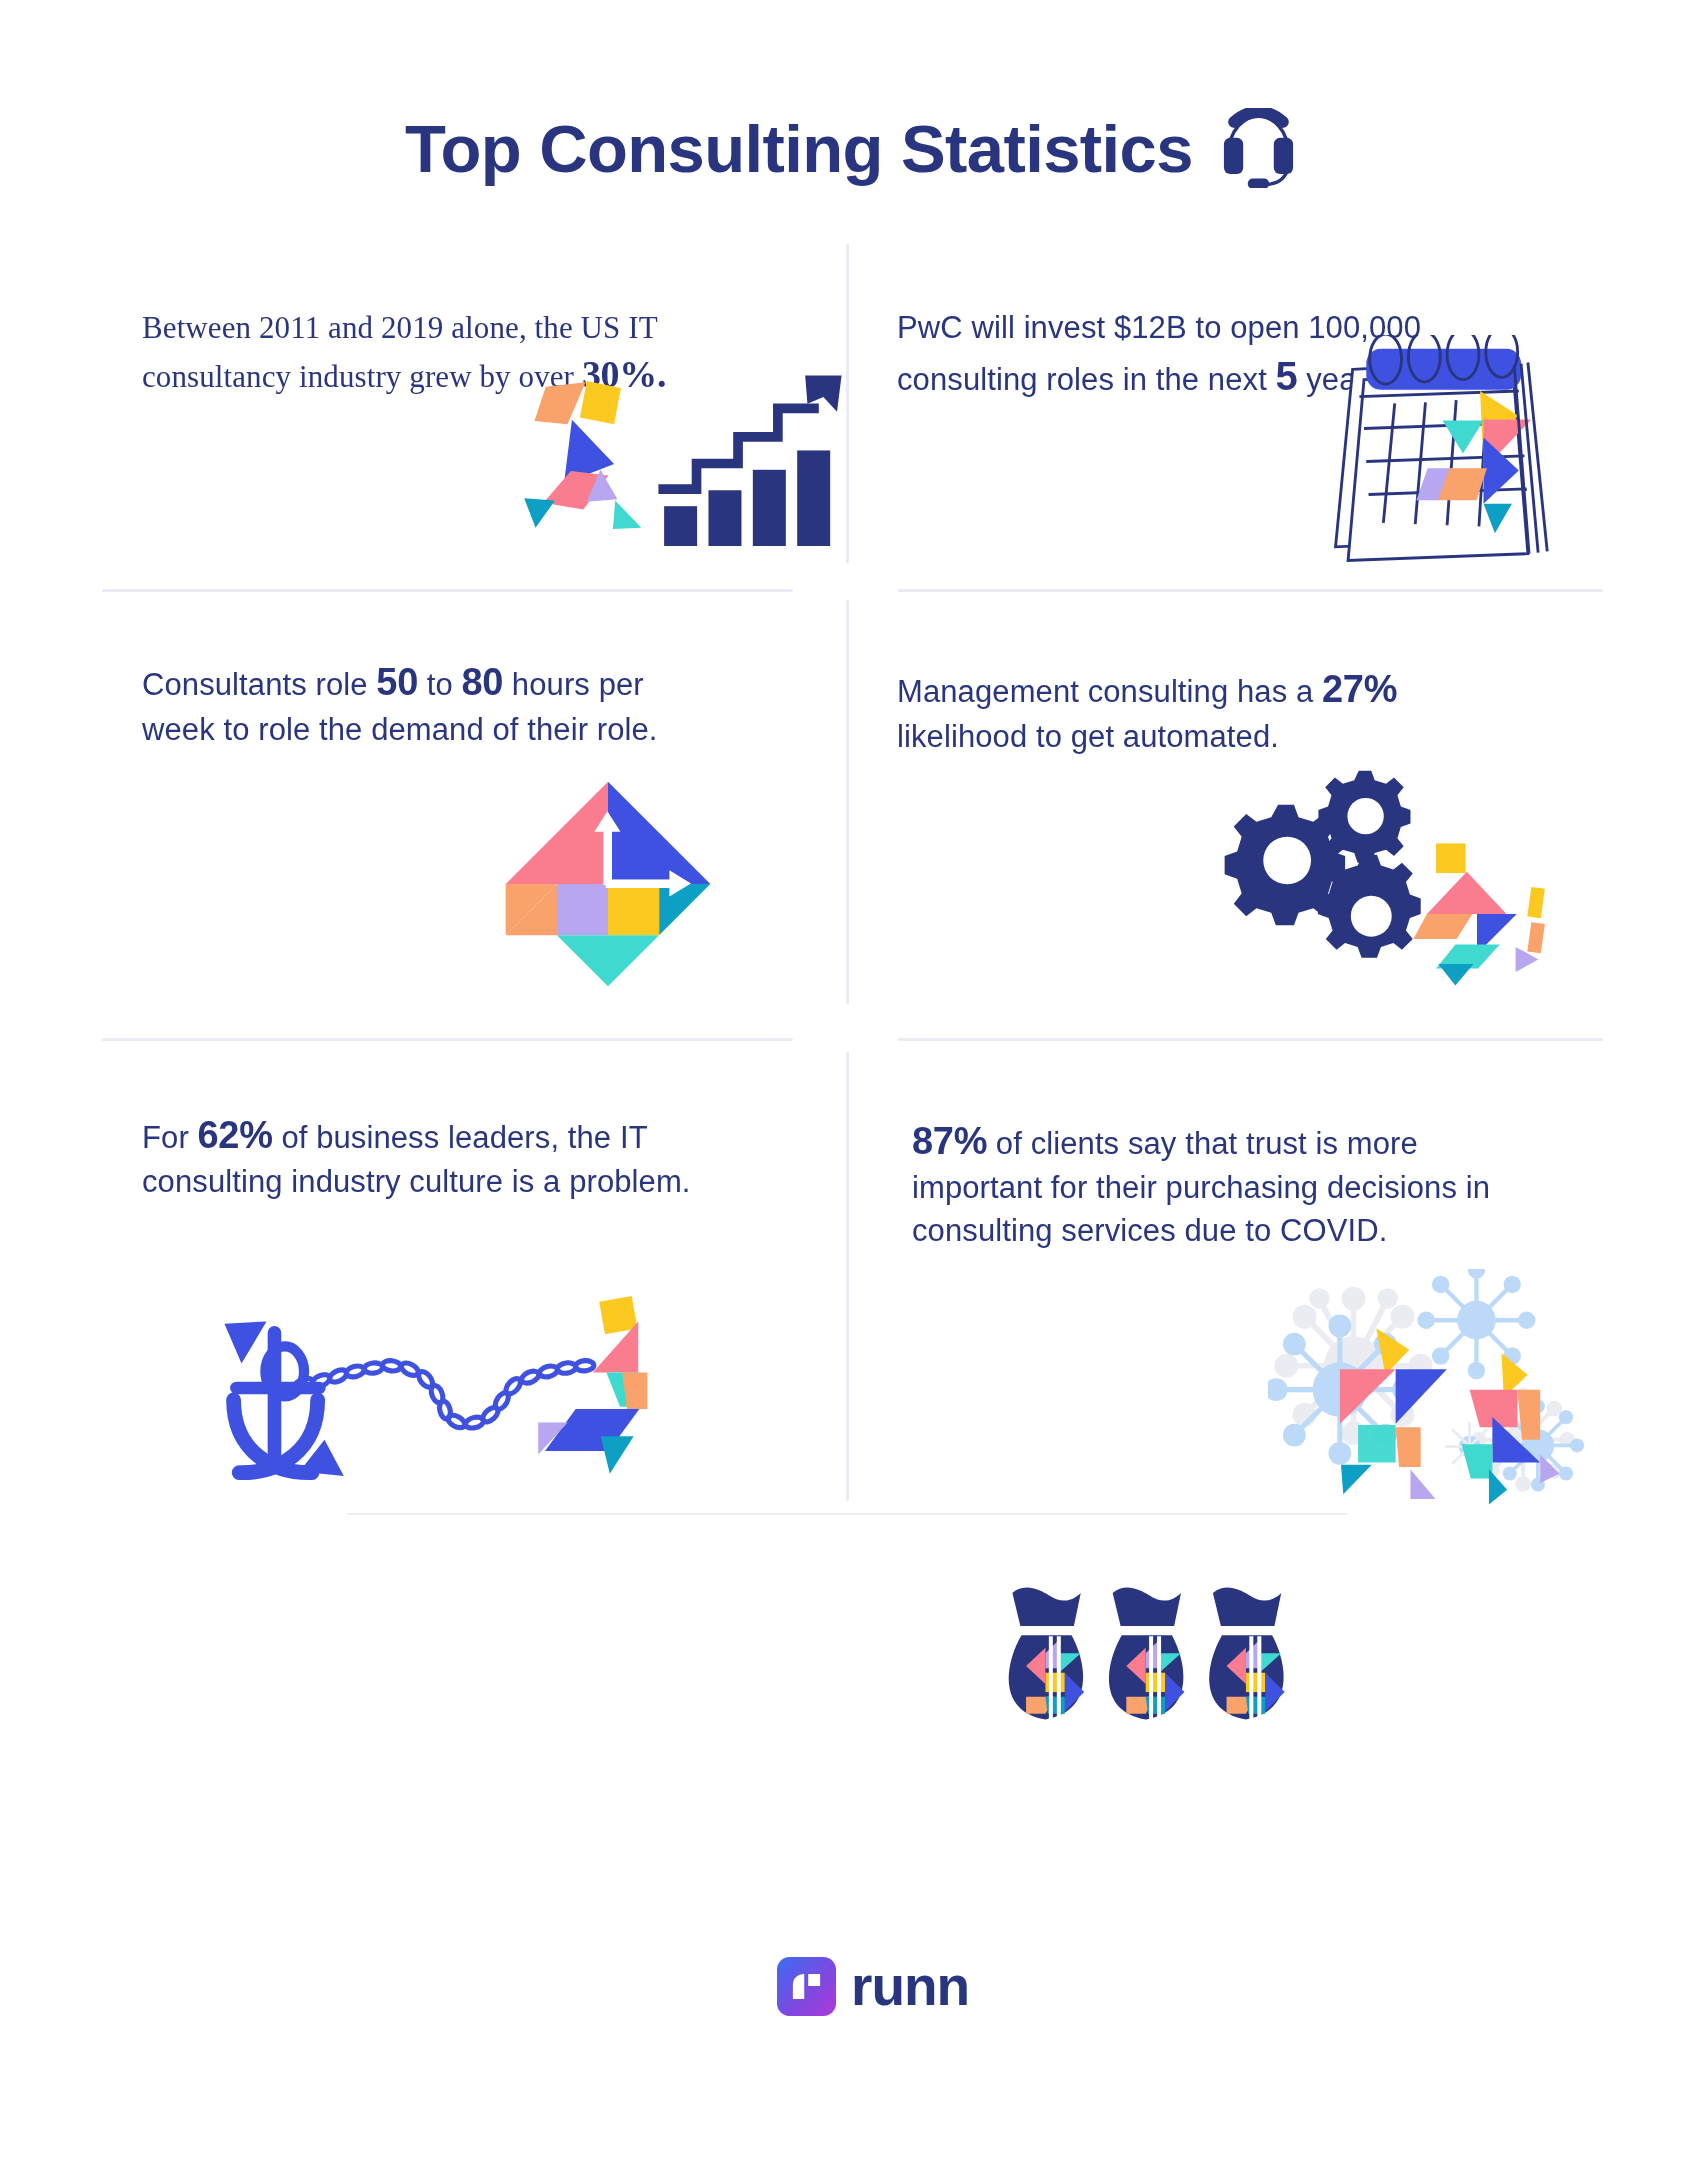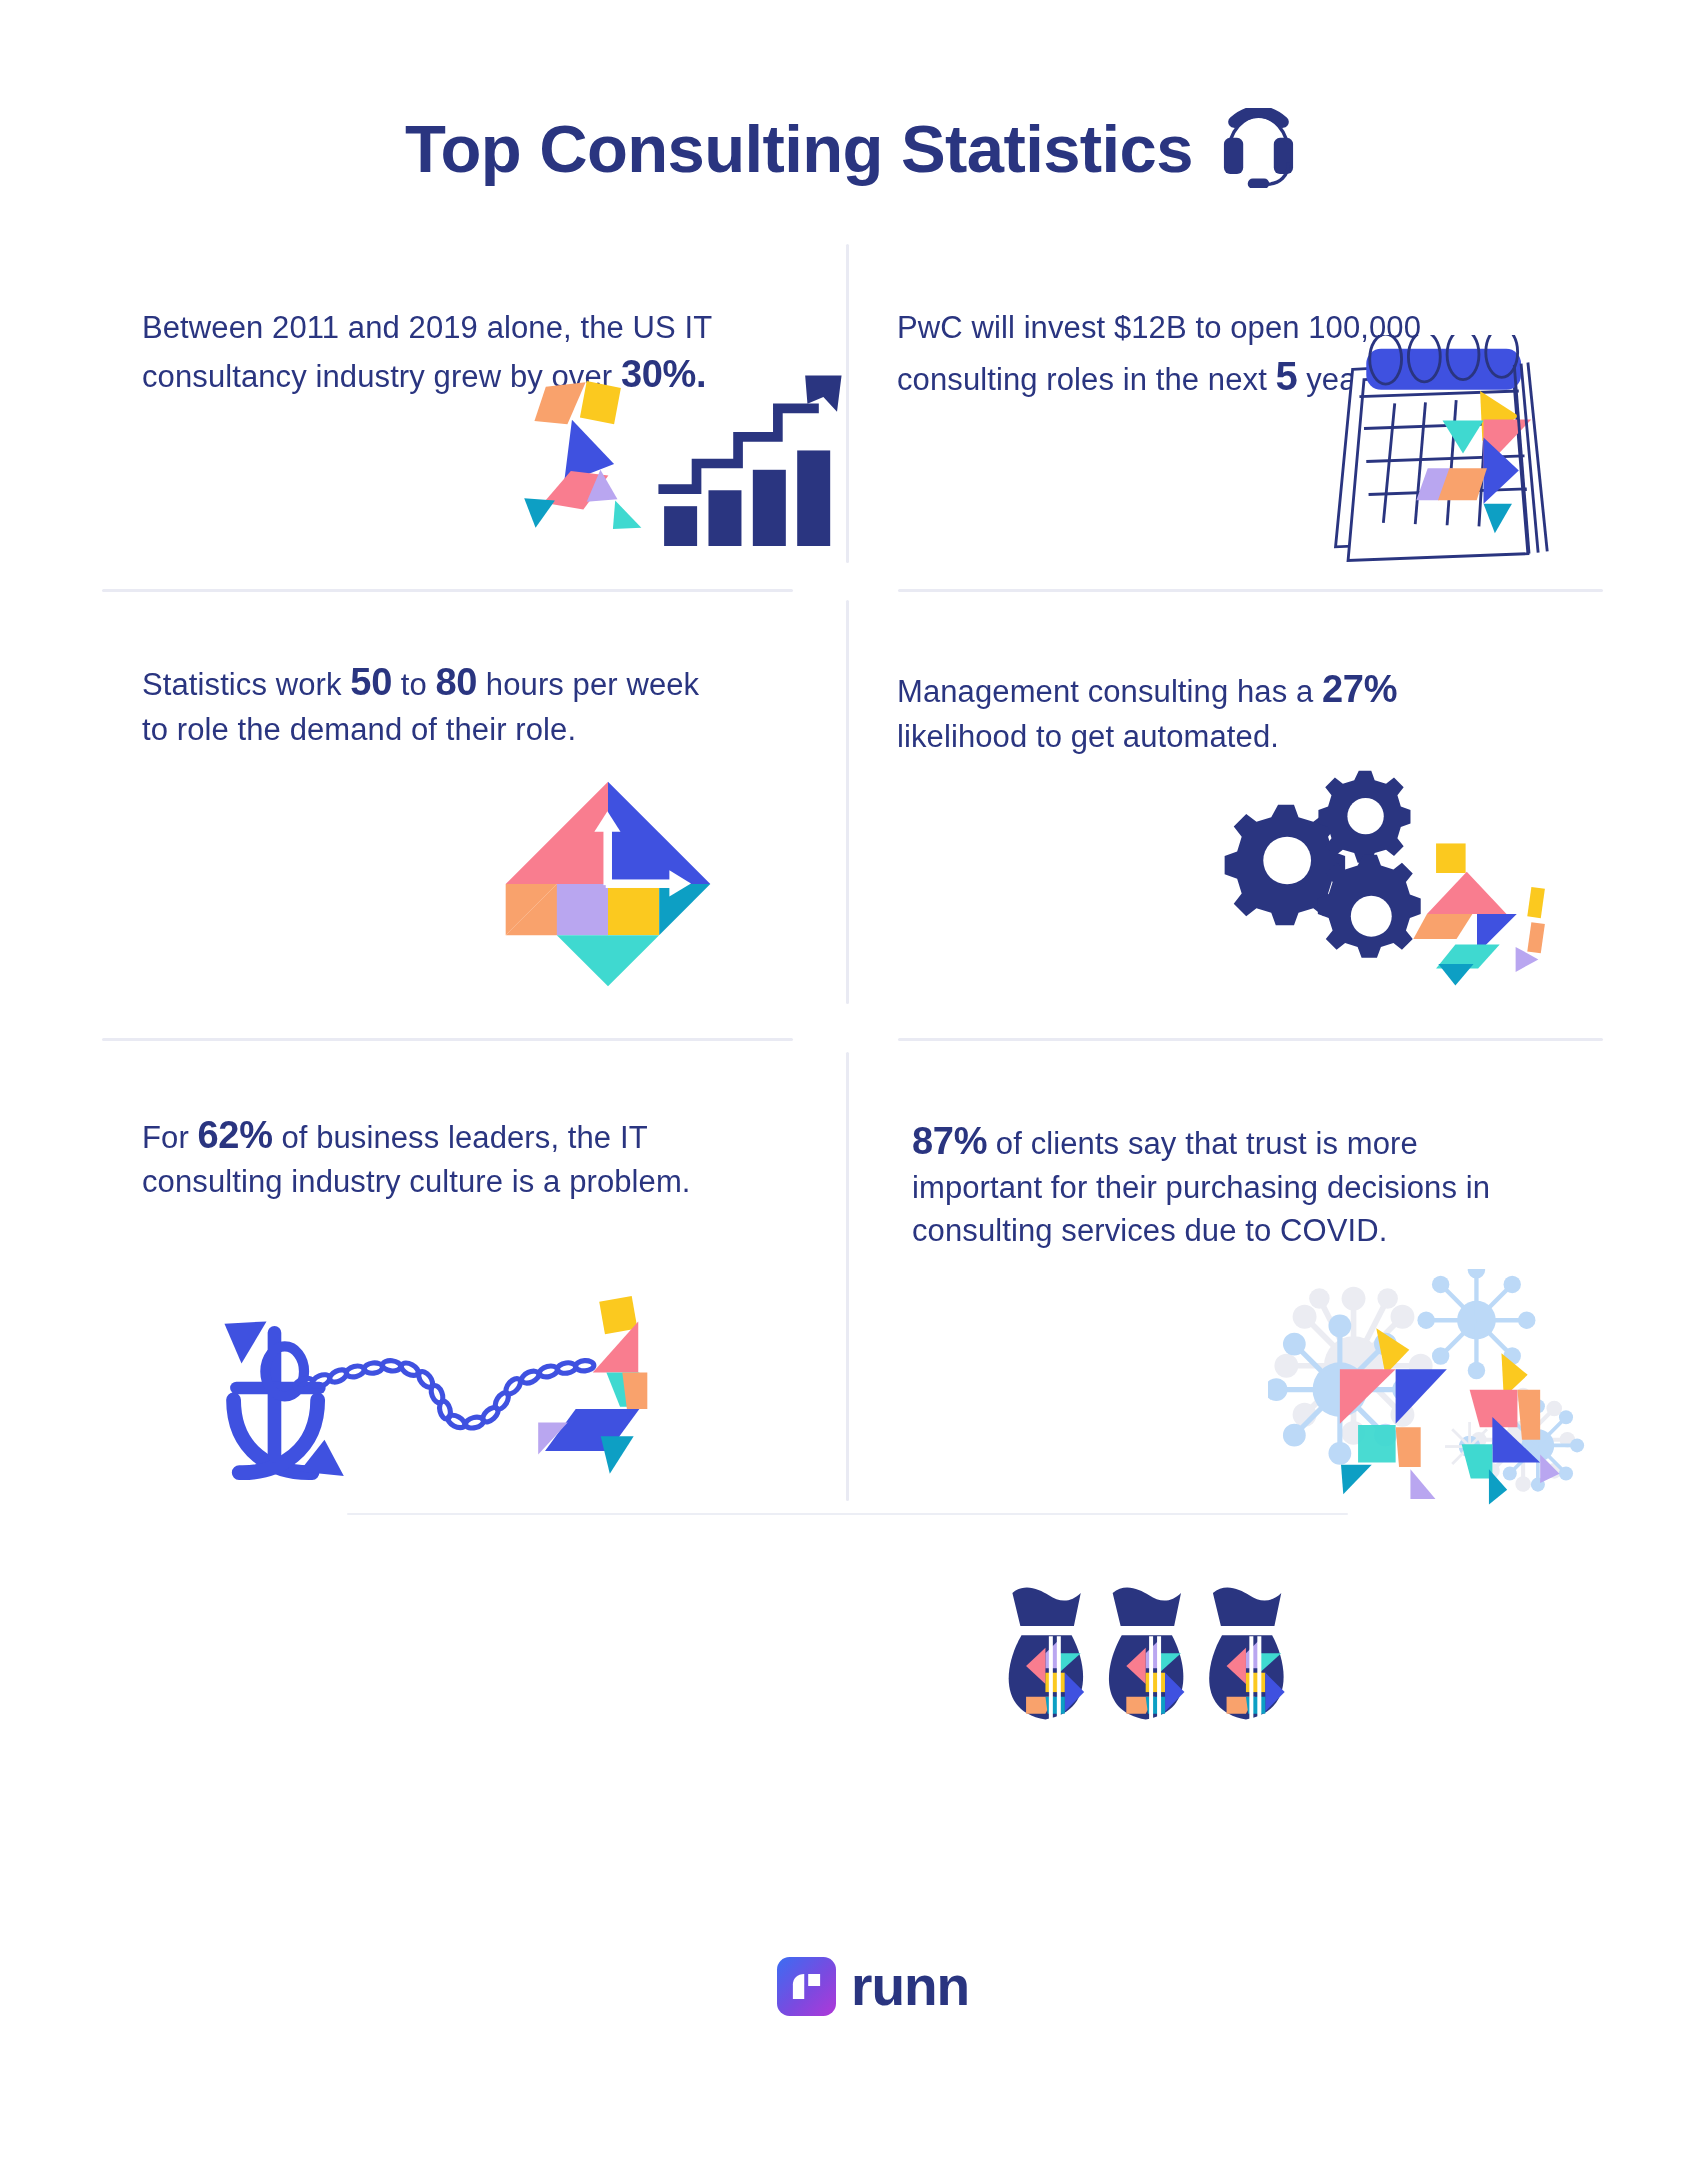--- a/index.html
+++ b/index.html
@@ -104,21 +104,21 @@
       <rect x="56" y="124" width="38" height="18" rx="9" fill="#2a3580"></rect>
     </svg>
   </div>
 
   <div class="grid">
 
     <div class="row row1">
       <div class="vdiv"></div>
 
       <div class="cell left">
-        <div class="stat-text" style="position:absolute;top:57px;left:40px;width:637px;">
+        <div class="stat-text" style="position:absolute;top:57px;left:40px;width:637px;font-family:Liberation Serif, serif;">
           <span>Between 2011 and 2019 alone, the US IT consultancy industry grew by over </span><b>30%.</b>
         </div>
 
         <svg class="illus" style="top:114px;left:421px;" width="330" height="182" viewBox="0 0 580 320">
 
           <polygon points="40,40 110,32 78,106 20,100" fill="#f9a26c"></polygon>
           <polygon points="112,30 172,42 160,106 100,94" fill="#fbc91f"></polygon>
           <polygon points="86,98 160,176 72,210" fill="#3f51e0"></polygon>
           <polygon points="84,188 150,196 106,256 36,244" fill="#f97d8f"></polygon>
           <polygon points="136,186 166,238 112,242" fill="#b9a6f0"></polygon>
@@ -178,21 +178,21 @@
     </div>
 
     <div class="hdiv l" style="top:339px;"></div>
     <div class="hdiv r" style="top:339px;"></div>
 
     <div class="row row2" style="margin-top:3.4px;">
       <div class="vdiv"></div>
 
       <div class="cell left">
         <div class="stat-text" style="position:absolute;top:63px;left:40px;width:569px;">
-          <span>Statistics work </span><b>50</b><span> to </span><b>80</b><span> hours per week to role the demand of their role.</span>
+          <span>Consultants role </span><b>50</b><span> to </span><b>80</b><span> hours per week to role the demand of their role.</span>
         </div>
         <svg class="illus" style="top:182px;left:398px;" width="216" height="216" viewBox="0 0 380 380">
           <polygon points="190,10 190,190 10,190" fill="#f97d8f"></polygon>
           <polygon points="190,10 370,190 190,190" fill="#3f51e0"></polygon>
           <polygon points="10,190 100,190 10,280" fill="#f9a26c"></polygon>
           <polygon points="100,190 190,190 100,280 10,280" fill="#f9a26c"></polygon>
           <polygon points="100,190 190,190 190,280 100,280" fill="#b9a6f0"></polygon>
           <rect x="190" y="190" width="90" height="90" fill="#fbc91f"></rect>
           <polygon points="280,190 370,190 280,280" fill="#0d9fc4"></polygon>
           <polygon points="100,280 280,280 190,370" fill="#3fd9d0"></polygon>

